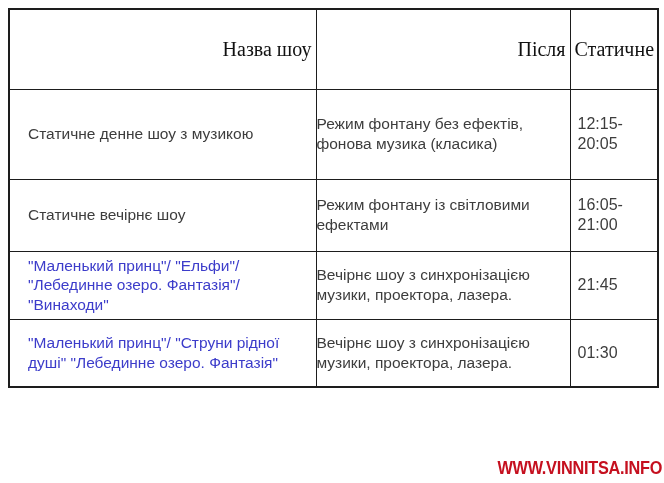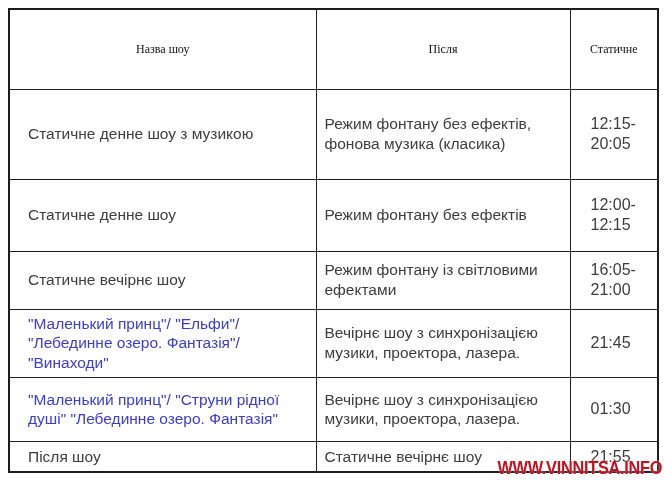--- a/index.html
+++ b/index.html
@@ -41,34 +41,34 @@
   tbody tr:nth-child(1) { height: 90px; }
   tbody tr:nth-child(2) { height: 72px; }
   tbody tr:nth-child(3) { height: 58px; }
   tbody tr:nth-child(4) { height: 68px; }
   tbody tr:nth-child(5) { height: 64px; }
   tbody tr:nth-child(6) { height: 31px; }
 
   th {
     font-family: "Liberation Serif", serif;
     font-weight: 400;
-    font-size: 12px;
+    font-size: 20px;
     color: var(--header-text, #111111);
-    text-align: center;
+    text-align: right;
     padding: 2px 4px;
   }
   td {
     font-size: 15.5px;
     line-height: 1.28;
     color: var(--body-text, #3d3d3d);
     text-align: left;
   }
   td.cell-name { padding: 4px 18px; }
-  td.cell-desc { padding: 4px 8px; }
-  td.cell-time { padding: 4px 4px 4px 20px; font-size: 16px; }
+  td.cell-desc { padding: 4px 0; }
+  td.cell-time { padding: 4px 4px 4px 7px; font-size: 16px; }
 
   .show-link {
     color: var(--link, #3c3cca);
     cursor: pointer;
   }
 
   .watermark {
     position: absolute;
     right: 2px;
     bottom: 4px;
@@ -100,41 +100,31 @@
           <th>Статичне</th>
         </tr>
     </thead>
     <tbody id="body-rows">
         <tr>
           <td class="cell-name"><span>Статичне денне шоу з музикою</span></td>
           <td class="cell-desc">Режим фонтану без ефектів, фонова музика (класика)</td>
           <td class="cell-time">12:15-20:05</td>
         </tr>
         <tr>
-          <td class="cell-name"><span>Статичне денне шоу</span></td>
-          <td class="cell-desc">Режим фонтану без ефектів</td>
-          <td class="cell-time">12:00-12:15</td>
-        </tr>
-        <tr>
           <td class="cell-name"><span>Статичне вечірнє шоу</span></td>
           <td class="cell-desc">Режим фонтану із світловими ефектами</td>
           <td class="cell-time">16:05-21:00</td>
         </tr>
         <tr>
           <td class="cell-name"><span class="show-link">"Маленький принц"/ "Ельфи"/ "Лебединне озеро. Фантазія"/ "Винаходи"</span></td>
           <td class="cell-desc">Вечірнє шоу з синхронізацією музики, проектора, лазера.</td>
           <td class="cell-time">21:45</td>
         </tr>
         <tr>
           <td class="cell-name"><span class="show-link">"Маленький принц"/ "Струни рідної душі" "Лебединне озеро. Фантазія"</span></td>
           <td class="cell-desc">Вечірнє шоу з синхронізацією музики, проектора, лазера.</td>
           <td class="cell-time">01:30</td>
         </tr>
-        <tr>
-          <td class="cell-name"><span>Після шоу</span></td>
-          <td class="cell-desc">Статичне вечірнє шоу</td>
-          <td class="cell-time">21:55</td>
-        </tr>
       </tbody>
   </table>
 
   <div class="watermark" style="color: rgb(197, 16, 31);">WWW.VINNITSA.INFO</div>
 </div>
 
 </body></html>

